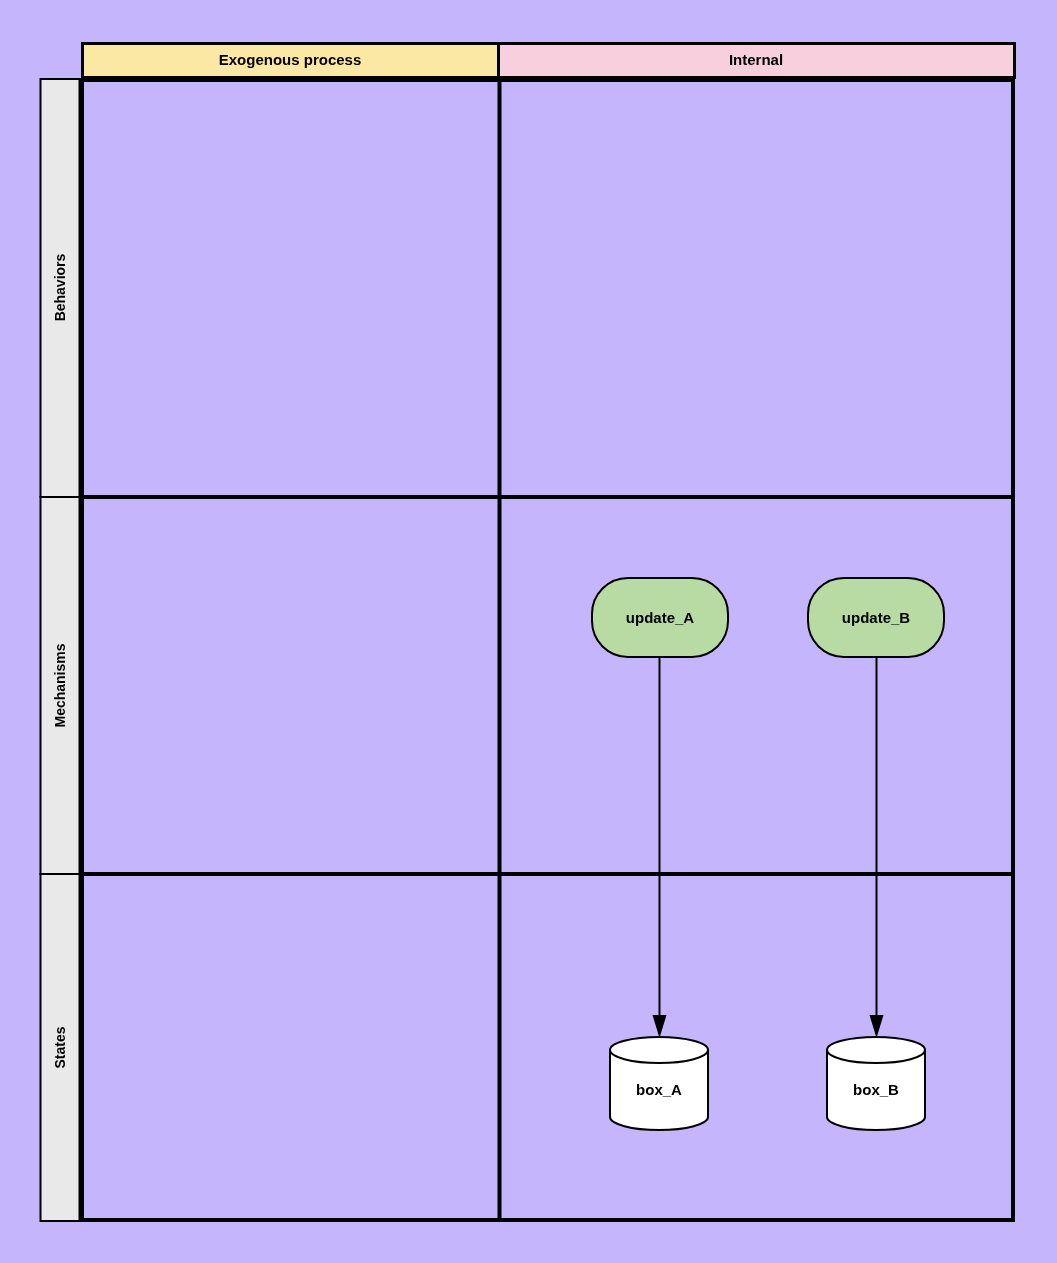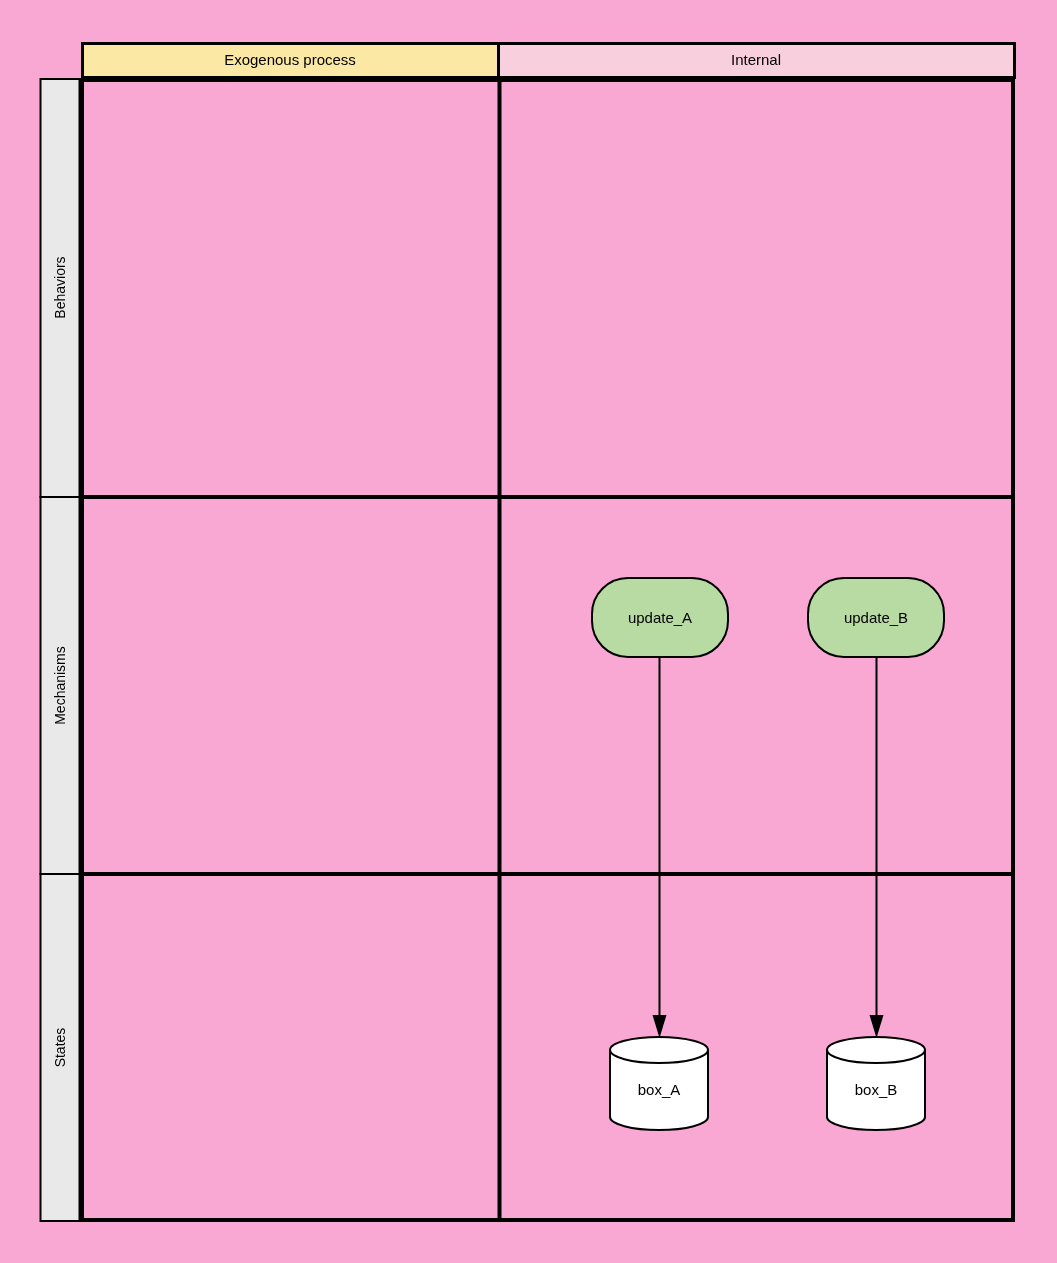--- a/index.html
+++ b/index.html
@@ -5,22 +5,23 @@
   html, body {
     margin: 0;
     padding: 0;
     background: #ffffff;
     font-family: "Liberation Sans", sans-serif;
   }
   .canvas {
     position: relative;
     width: 1057px;
     height: 1263px;
-    background: #f9a8d4;
+    background: #c4b5fd;
     overflow: hidden;
+    font-weight: bold;
   }
   svg text {
     font-family: "Liberation Sans", sans-serif;
     fill: #000000;
   }
   .hdr-text { font-size: 15px; }
   .lane-text { font-size: 14px; }
   .node-text { font-size: 15px; }
 </style>
 </head>

